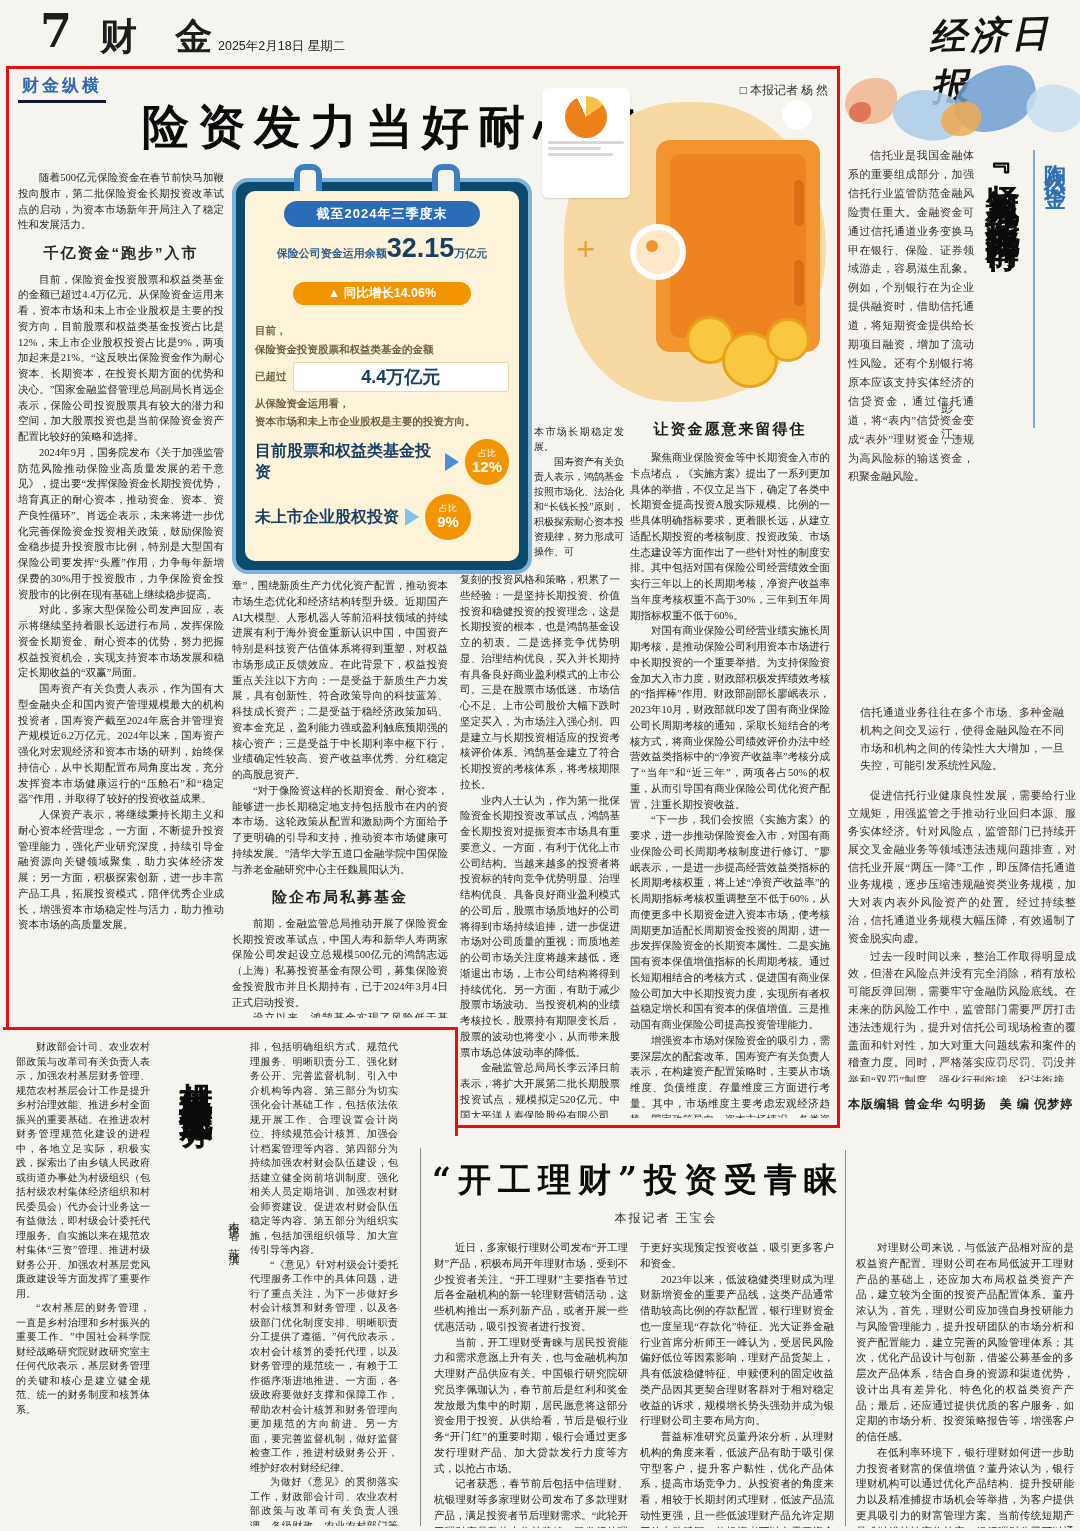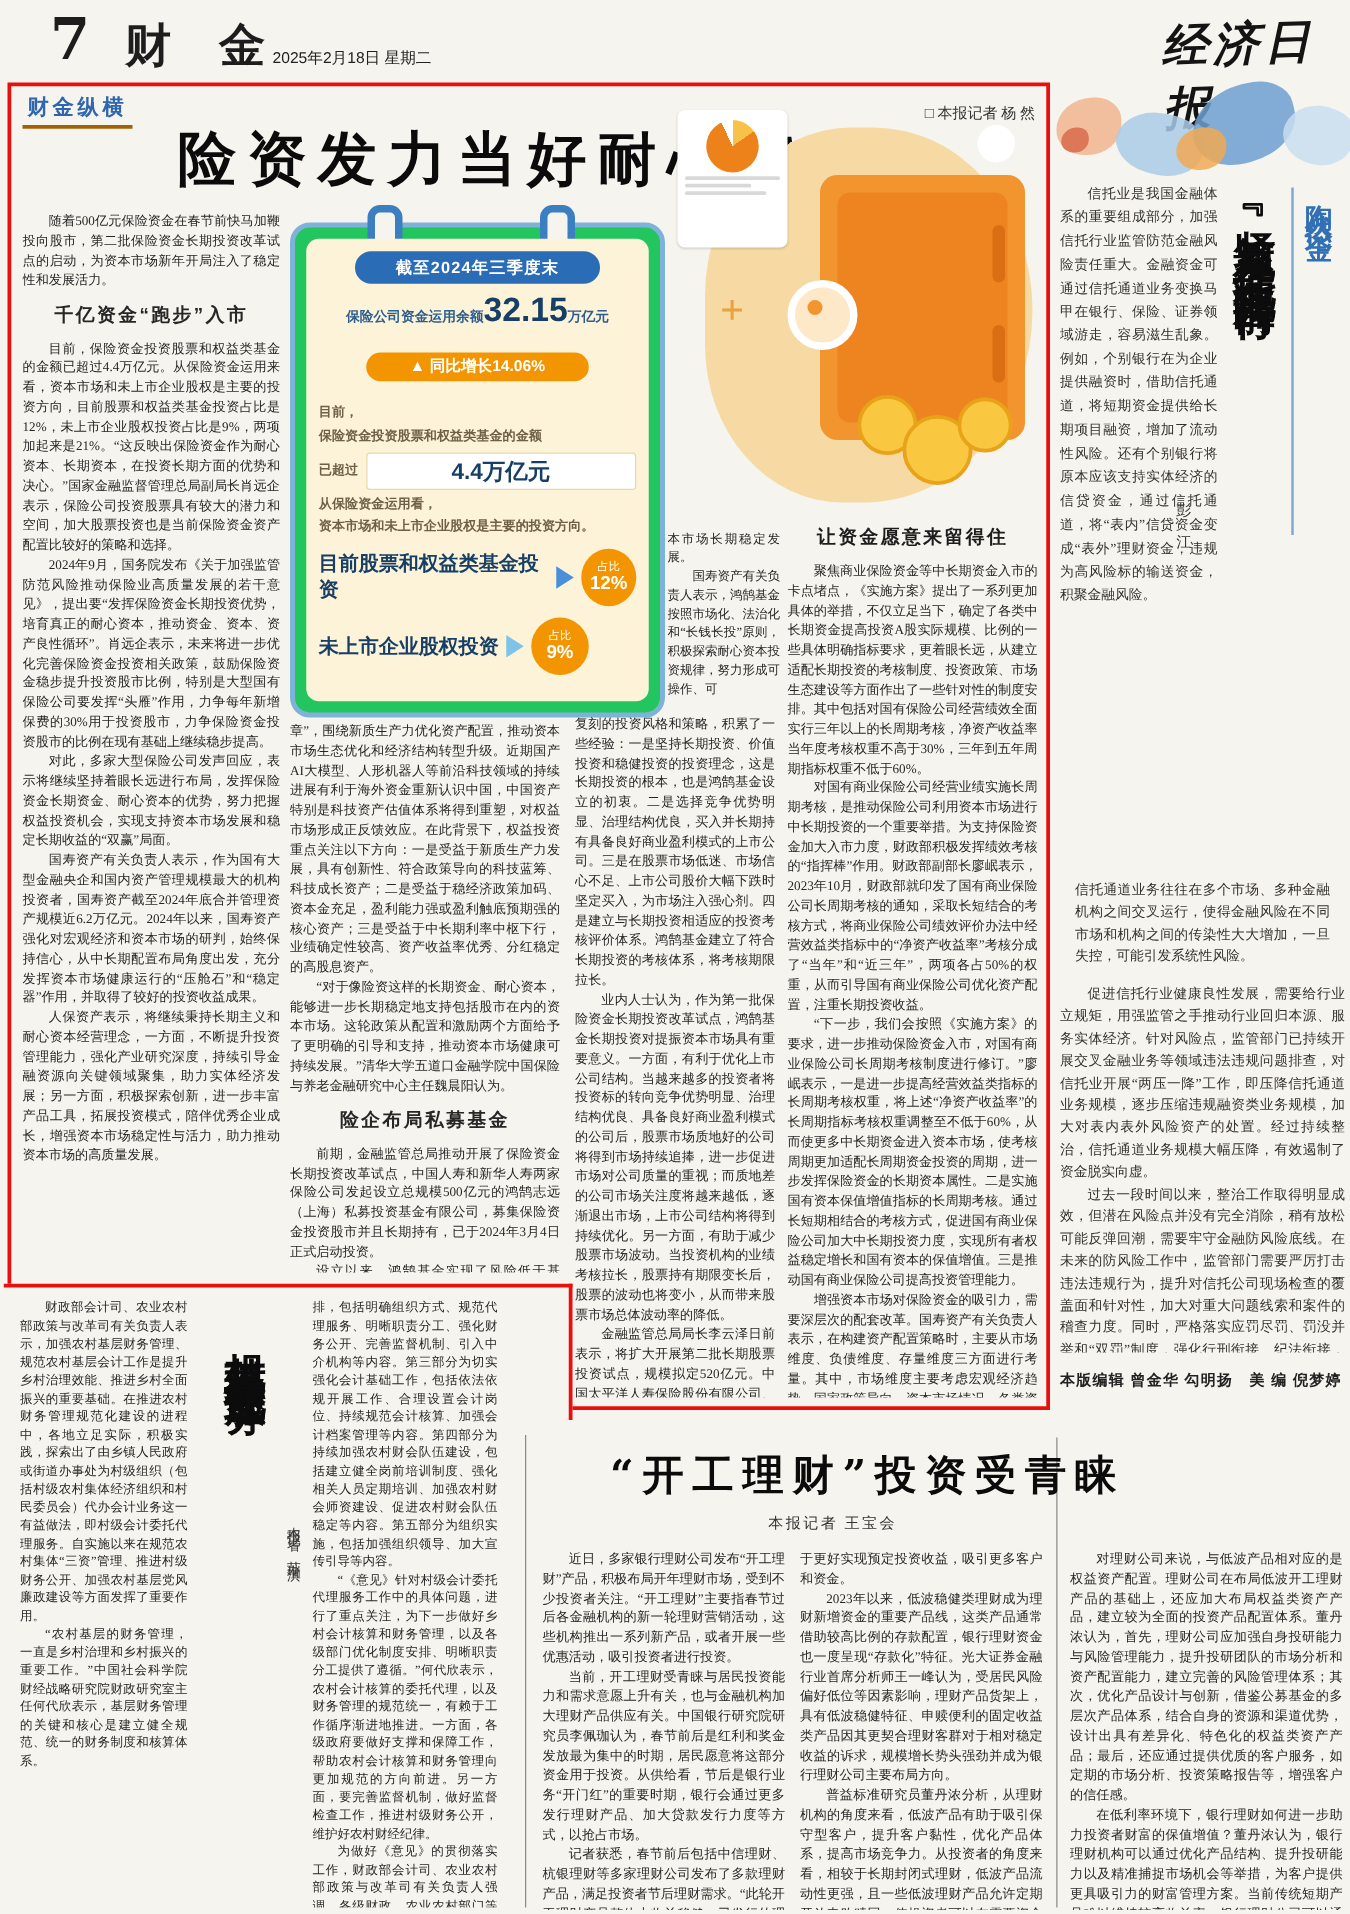--- a/index.html
+++ b/index.html
@@ -17,26 +17,26 @@
   .page-no{font-size:46px;font-weight:900;font-family:"DejaVu Serif",serif}
   .sec-name{font-size:37px;font-weight:900;font-family:"Liberation Sans",sans-serif;letter-spacing:14px}
   .date{font-size:12.5px;font-family:"Liberation Sans",sans-serif;color:#222}
   .brand{font-size:37px;font-weight:bold;font-style:italic;font-family:"DejaVu Serif",serif;
          letter-spacing:4px;color:#141414;transform:rotate(-2deg)}
   
   .main-box{left:6px;top:66px;width:828px;height:1056px;border:3px solid #e8100e;background:transparent}
   .step-patch{left:3px;top:1027px;width:452px;height:106px;background:#f6f4ee;
               border-top:3px solid #e8100e;border-right:3px solid #e8100e}
   .kicker{font-family:"Liberation Sans",sans-serif;font-weight:bold;font-size:17px;color:#2f66ad;
-          border-bottom:3px solid #a16207;padding:0 4px 3px;letter-spacing:3px}
+          border-bottom:3px solid #0f172a;padding:0 4px 3px;letter-spacing:3px}
   .main-byline{font-size:12px;color:#333;text-align:right}
   .main-headline{font-family:"Liberation Sans",sans-serif;font-weight:900;font-size:47px;
                  letter-spacing:9px;text-align:center;color:#0b0b0b}
   
-  .ig{left:232px;top:178px;width:292px;height:388px;background:#22c55e;border:4px solid #7fb2d9;border-radius:16px}
+  .ig{left:232px;top:178px;width:292px;height:388px;background:#0c4a6e;border:4px solid #7fb2d9;border-radius:16px}
   .ring{position:absolute;width:16px;height:28px;border:6px solid #3c7fc0;border-radius:10px;top:-18px;background:#f6f4ee}
   .ig-inner{position:absolute;left:9px;top:9px;right:9px;bottom:9px;background:#fcf3d9;border-radius:10px;
             padding:8px 10px;font-family:"Liberation Sans",sans-serif}
   .pill-blue{margin:2px auto 6px;width:196px;background:#2a6cb5;color:#fff;font-size:13px;font-weight:bold;
              text-align:center;border-radius:14px;padding:4px 0;letter-spacing:1px}
   .stat{text-align:center;color:#2d5e8f;font-size:11px;font-weight:bold}
   .stat b{font-size:27px;color:#173f66;font-weight:900;letter-spacing:0}
   .pill-orange{margin:18px auto;width:178px;background:#f29500;color:#fff;font-size:12.5px;font-weight:bold;
                text-align:center;border-radius:13px;padding:3px 0}
   .ig-small{font-size:10.5px;color:#6f6148;font-weight:bold;line-height:1.5;margin-top:3px}
@@ -65,21 +65,21 @@
   .tao-line{background:#7fa9d4}
   .tao-label{font-family:"Liberation Sans",sans-serif;font-weight:900;font-size:22px;color:#3170b4;letter-spacing:8px}
   .tao-headline{font-family:"Liberation Sans",sans-serif;font-weight:900;font-size:34px;letter-spacing:5px;color:#0c0c0c}
   .tao-author{font-size:12px;color:#333;letter-spacing:6px}
   .editors{font-size:12px;font-weight:bold;font-family:"Liberation Sans",sans-serif;color:#222;letter-spacing:1px}
   
   .v-rule{background:#8a8a8a;width:1px}
   .village-headline{font-family:"Liberation Sans",sans-serif;font-weight:900;font-size:33px;
                     letter-spacing:3px;color:#0c0c0c;line-height:1.1}
   .small-byline{font-size:11px;color:#333;letter-spacing:3px}
-  .wealth-headline{font-weight:900;font-size:33px;letter-spacing:7px;text-align:right;color:#0b0b0b;
+  .wealth-headline{font-weight:900;font-size:33px;letter-spacing:7px;text-align:left;color:#0b0b0b;
                    font-family:"DejaVu Serif",serif}
   .wealth-byline{text-align:center;font-size:12px;color:#333;letter-spacing:2px}
 </style>
 </head>
 <body>
 
 <div class="abs" style="left:40px;top:4px"><span class="page-no">7</span></div>
 <div class="abs sec-name" style="left:100px;top:12px">财 金</div>
 <div class="abs date" style="left:218px;top:38px">2025年2月18日 星期二</div>
 <div class="abs brand" style="left:930px;top:10px">经济日报</div>

